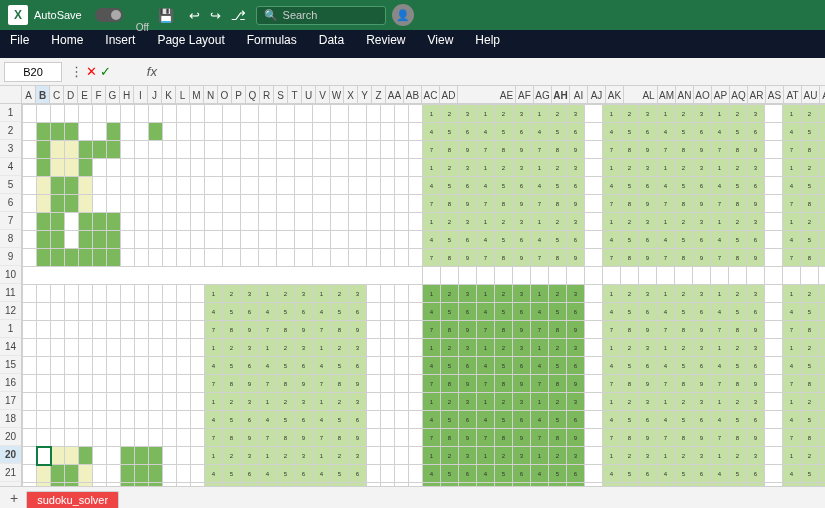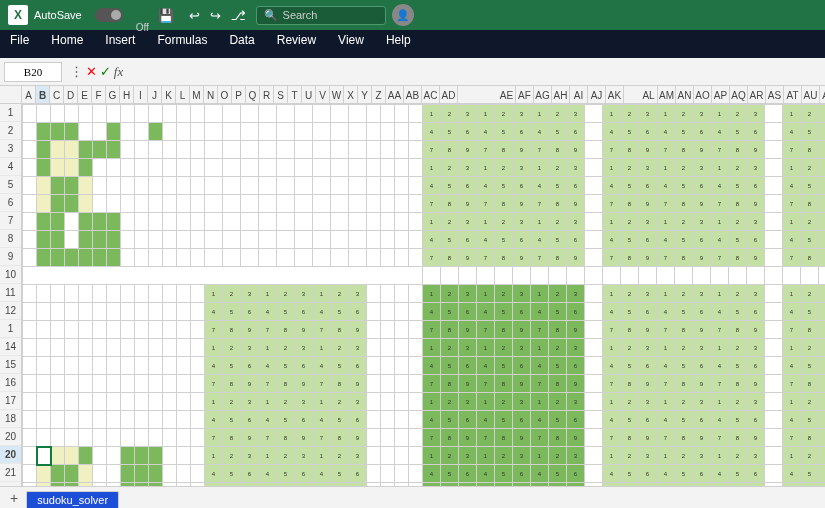--- a/index.html
+++ b/index.html
@@ -38,21 +38,20 @@
 
     
     #formulabar {
       height: 28px;
       background: #f3f3f3;
       display: flex;
       align-items: center;
       border-bottom: 1px solid #d0d0d0;
       padding: 0 4px;
       gap: 4px;
-      font-family: Liberation Serif, serif;
     }
     .cell-ref { width: 58px; border: 1px solid #ccc; height: 20px; text-align: center; font-size: 11px; background: white; display: flex; align-items: center; justify-content: center; }
     .formula-icons { display: flex; gap: 3px; align-items: center; padding: 0 4px; color: #555; font-size: 13px; }
     .formula-input { flex: 1; height: 20px; border: 1px solid #ccc; padding: 0 4px; font-size: 11px; background: white; display: flex; align-items: center; }
 
     
     #spreadsheet {
       display: flex;
       flex-direction: column;
       overflow: hidden;
@@ -125,21 +124,21 @@
     .sheet-tab {
       padding: 2px 10px;
       background: #fff;
       border: 1px solid #d0d0d0;
       border-bottom: none;
       font-size: 11px;
       cursor: pointer;
       border-radius: 2px 2px 0 0;
     }
     .sheet-tab.active {
-      background: #1d4ed8;
+      background: #ef4444;
       color: white;
     }
     .tab-add { padding: 2px 6px; font-size: 14px; cursor: pointer; color: #555; }
 
     .selected-cell { outline: 2px solid #107c41; outline-offset: -1px; }
   </style>
 </head>
 <body>
 
 <div id="titlebar">
@@ -163,34 +162,35 @@
   </div>
   <div class="user-avatar">
     <span>👤</span>
   </div>
 </div>
 
 <div id="menubar">
   <div class="menu-item">File</div>
   <div class="menu-item">Home</div>
   <div class="menu-item">Insert</div>
+  <div class="menu-item">Page Layout</div>
   <div class="menu-item">Formulas</div>
   <div class="menu-item">Data</div>
   <div class="menu-item">Review</div>
   <div class="menu-item">View</div>
   <div class="menu-item">Help</div>
 </div>
 
 <div id="formulabar">
   <div class="cell-ref">B20</div>
   <div class="formula-icons">
     <span>⋮</span>
     <span style="color:red;">✕</span>
     <span style="color:green;">✓</span>
-    <span style="font-style:italic;">fx</span>
+    <span style="font-style:italic;margin-left:33px;">fx</span>
   </div>
 </div>
 
 <div id="spreadsheet">
   <div style="display:flex; flex:1; overflow:hidden;">
 
     <div style="display:flex; flex-direction:column; flex-shrink:0;">
 
       <div style="width:22px; height:18px; background:#f3f3f3; border-right:1px solid #d0d0d0; border-bottom:1px solid #d0d0d0; flex-shrink:0;"></div>
       <div class="row-numbers" style="overflow:hidden; flex:1;">
@@ -251,21 +251,21 @@
           <div class="col-header" style="width:14px;">X</div>
           <div class="col-header" style="width:14px;">Y</div>
           <div class="col-header" style="width:14px;">Z</div>
           <div class="col-header" style="width:18px;">AA</div>
           <div class="col-header" style="width:18px;">AB</div>
           <div class="col-header" style="width:18px;">AC</div>
           <div class="col-header" style="width:18px;">AD</div>
           <div class="col-header" style="width:18px;margin-left:40px;">AE</div>
           <div class="col-header" style="width:18px;">AF</div>
           <div class="col-header" style="width:18px;">AG</div>
-          <div class="col-header" style="width:18px;">AH</div>
+          <div class="col-header" style="width:18px;font-weight:bold;">AH</div>
           <div class="col-header" style="width:18px;">AI</div>
           <div class="col-header" style="width:18px;">AJ</div>
           <div class="col-header" style="width:18px;">AK</div>
           <div class="col-header" style="width:18px;margin-left:16px;">AL</div>
           <div class="col-header" style="width:18px;">AM</div>
           <div class="col-header" style="width:18px;">AN</div>
           <div class="col-header" style="width:18px;">AO</div>
           <div class="col-header" style="width:18px;">AP</div>
           <div class="col-header" style="width:18px;">AQ</div>
           <div class="col-header" style="width:18px;text-align:right;">AR</div>

